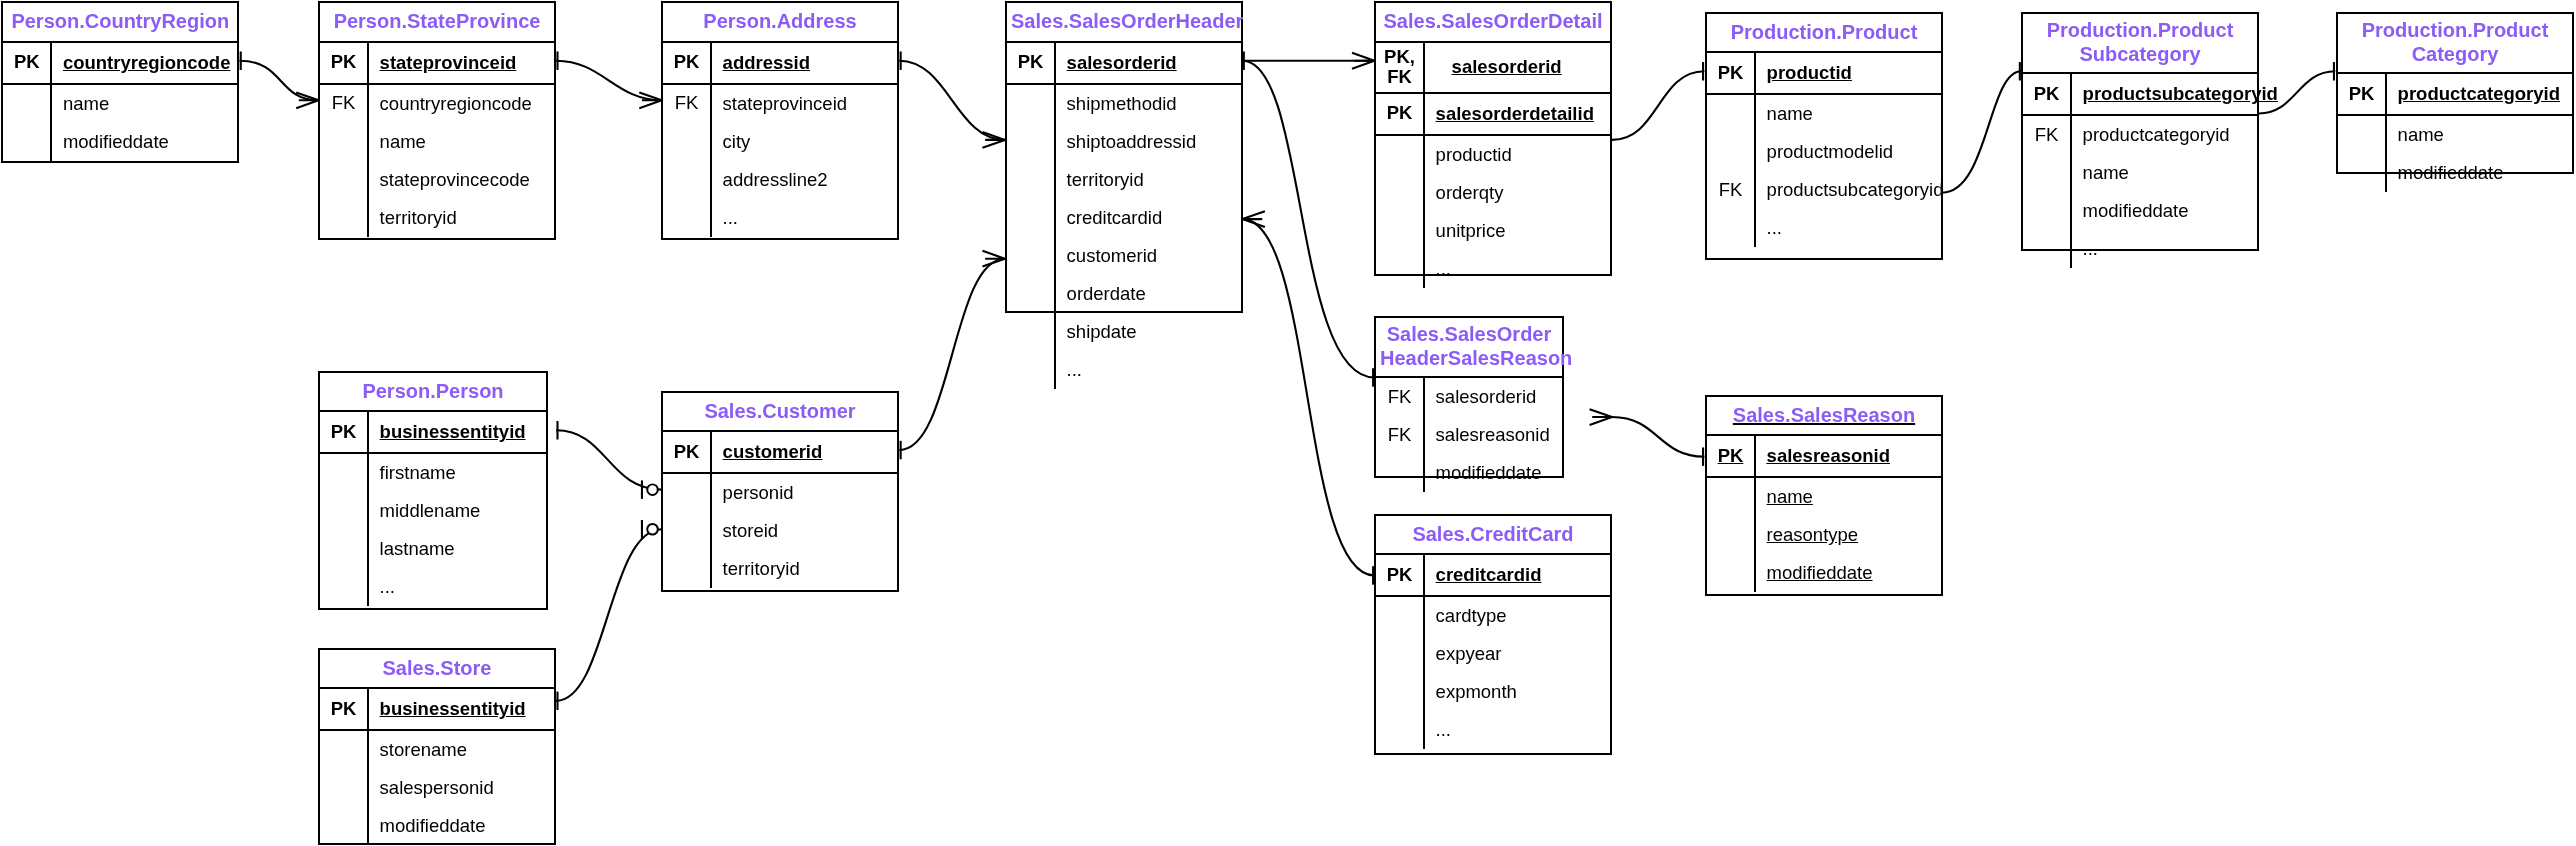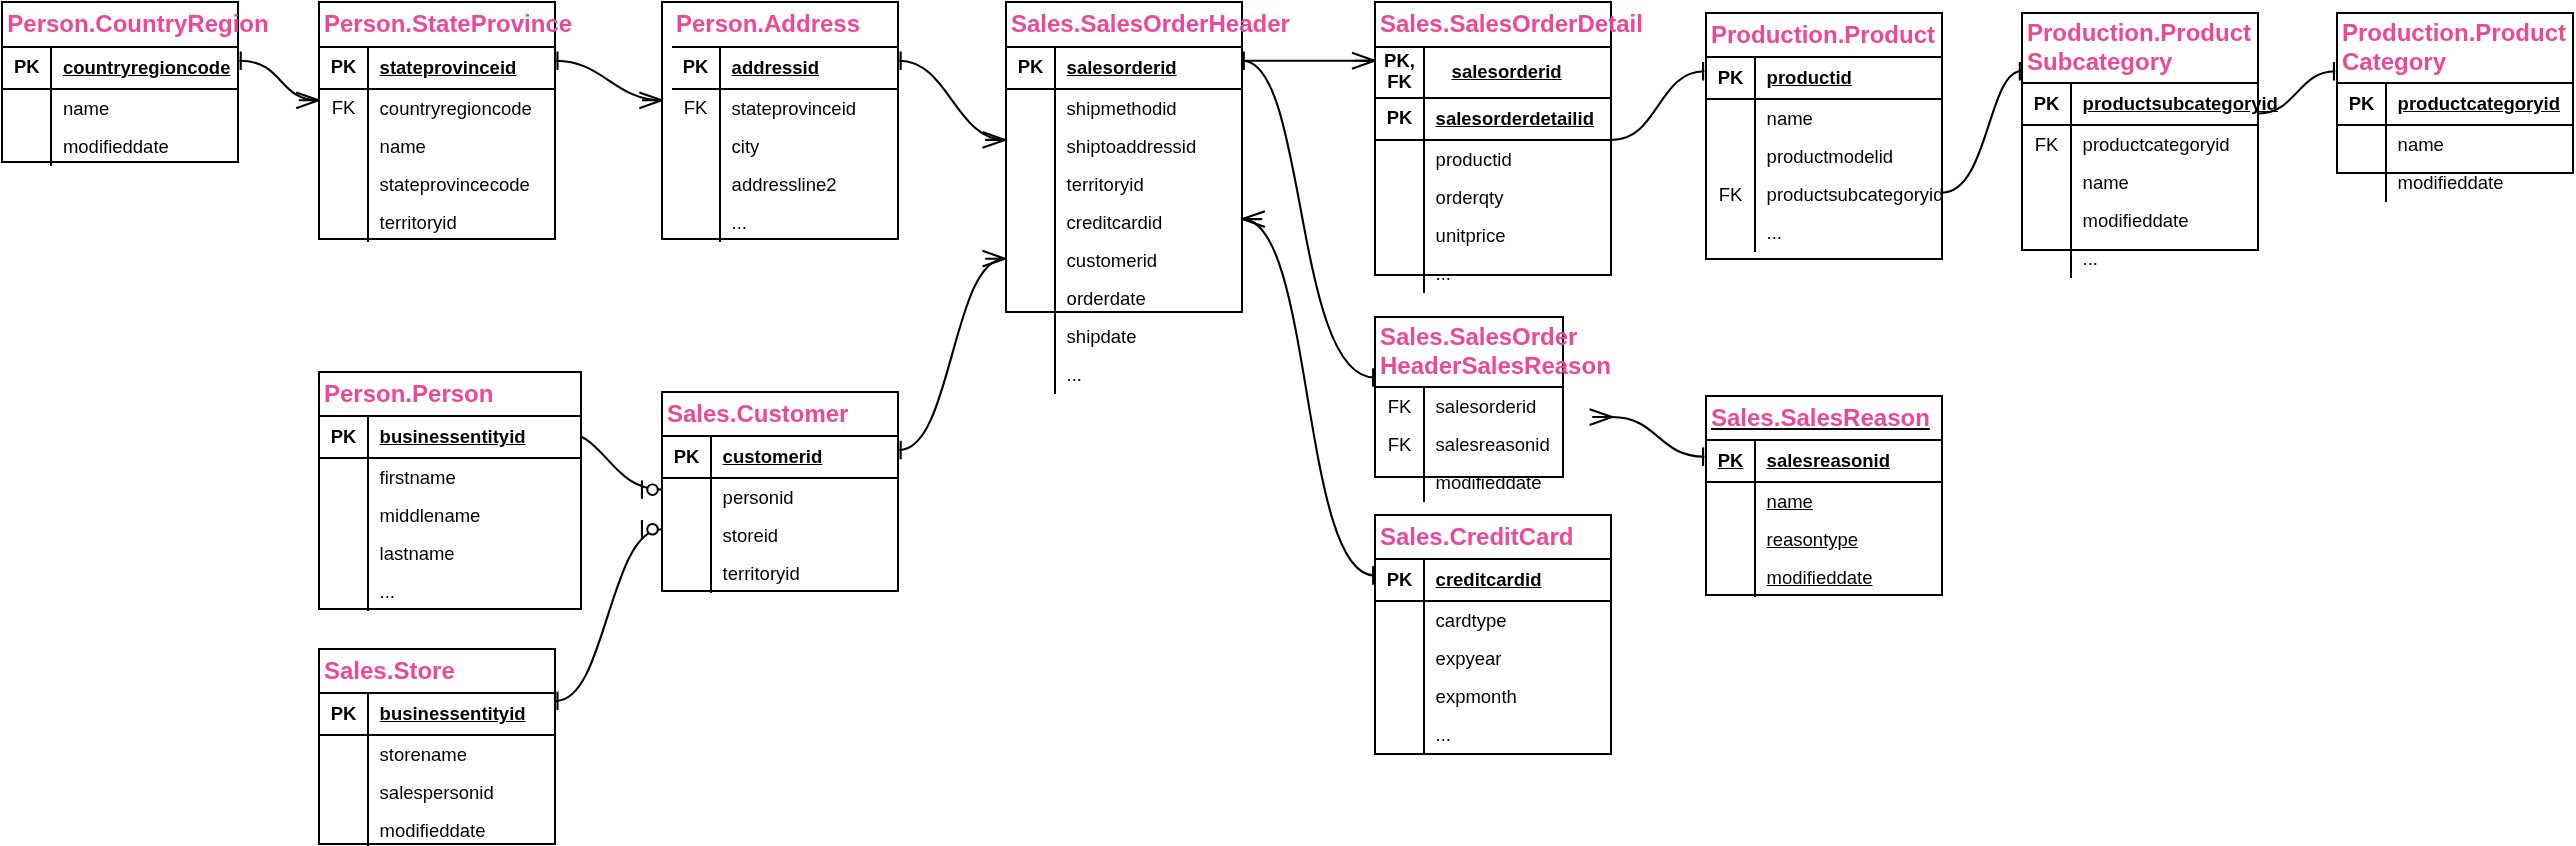--- a/index.html
+++ b/index.html
@@ -26,25 +26,25 @@
     pointer-events: none;
     z-index: 1;
   }
   .entity {
     position: absolute;
     border: 2px solid #000000;
     background: #ffffff;
     z-index: 2;
   }
   .entity-title {
-    text-align: left;
+    text-align: center;
     font-weight: bold;
-    font-size: 24px;
+    font-size: 20px;
     line-height: 1.18;
-    color: #ec4899;
+    color: #8b5cf6;
     padding: 6.6px 4px 7.3px 4px;
     border-bottom: 2px solid #000000;
     white-space: pre-line;
   }
   .entity-title.two-line { padding: 5.3px 4px 6px 4px; }
   .rowgroup { }
   .rowgroup + .rowgroup { border-top: 2px solid #000000; }
   .erow {
     display: flex;
     align-items: stretch;
@@ -210,21 +210,21 @@
         <div class="keycell"></div>
         <div class="namecell">stateprovincecode</div>
       </div>
       <div class="erow">
         <div class="keycell"></div>
         <div class="namecell">territoryid</div>
       </div>
     </div>
   </div>
 
-  <div class="entity" style="left:661px; top:1.3px; width:238px; height:239px;padding-left:9px;">
+  <div class="entity" style="left:661px; top:1.3px; width:238px; height:239px;">
     <div class="entity-title">Person.Address</div>
     <div class="rowgroup keys">
       <div class="erow">
         <div class="keycell pk">PK</div>
         <div class="namecell key">addressid</div>
       </div>
     </div>
     <div class="rowgroup attrs">
       <div class="erow">
         <div class="keycell">FK</div>
@@ -395,21 +395,21 @@
         <div class="keycell"></div>
         <div class="namecell">name</div>
       </div>
       <div class="erow">
         <div class="keycell"></div>
         <div class="namecell">modifieddate</div>
       </div>
     </div>
   </div>
 
-  <div class="entity" style="left:318px; top:371px; width:264px; height:239px;">
+  <div class="entity" style="left:318px; top:371px; width:230px; height:239px;">
     <div class="entity-title">Person.Person</div>
     <div class="rowgroup keys">
       <div class="erow">
         <div class="keycell pk">PK</div>
         <div class="namecell key">businessentityid</div>
       </div>
     </div>
     <div class="rowgroup attrs">
       <div class="erow">
         <div class="keycell"></div>

